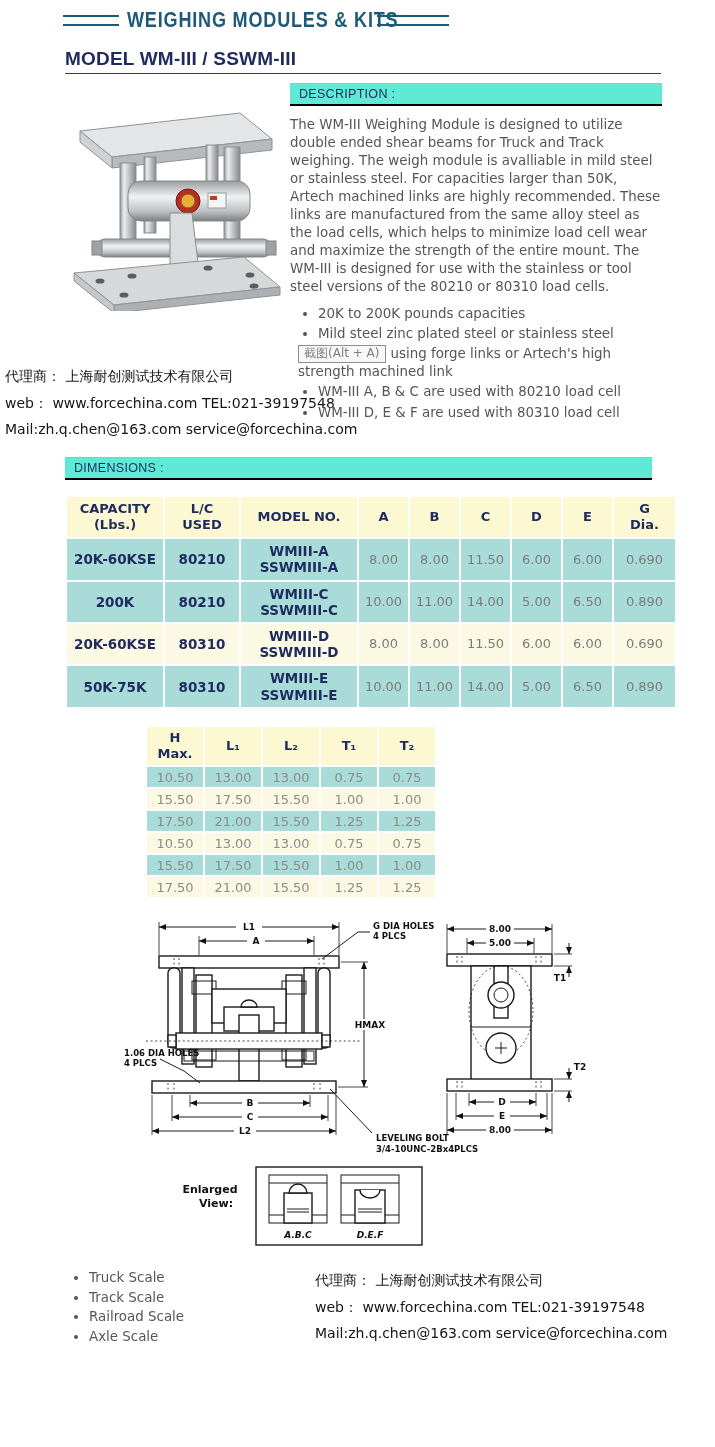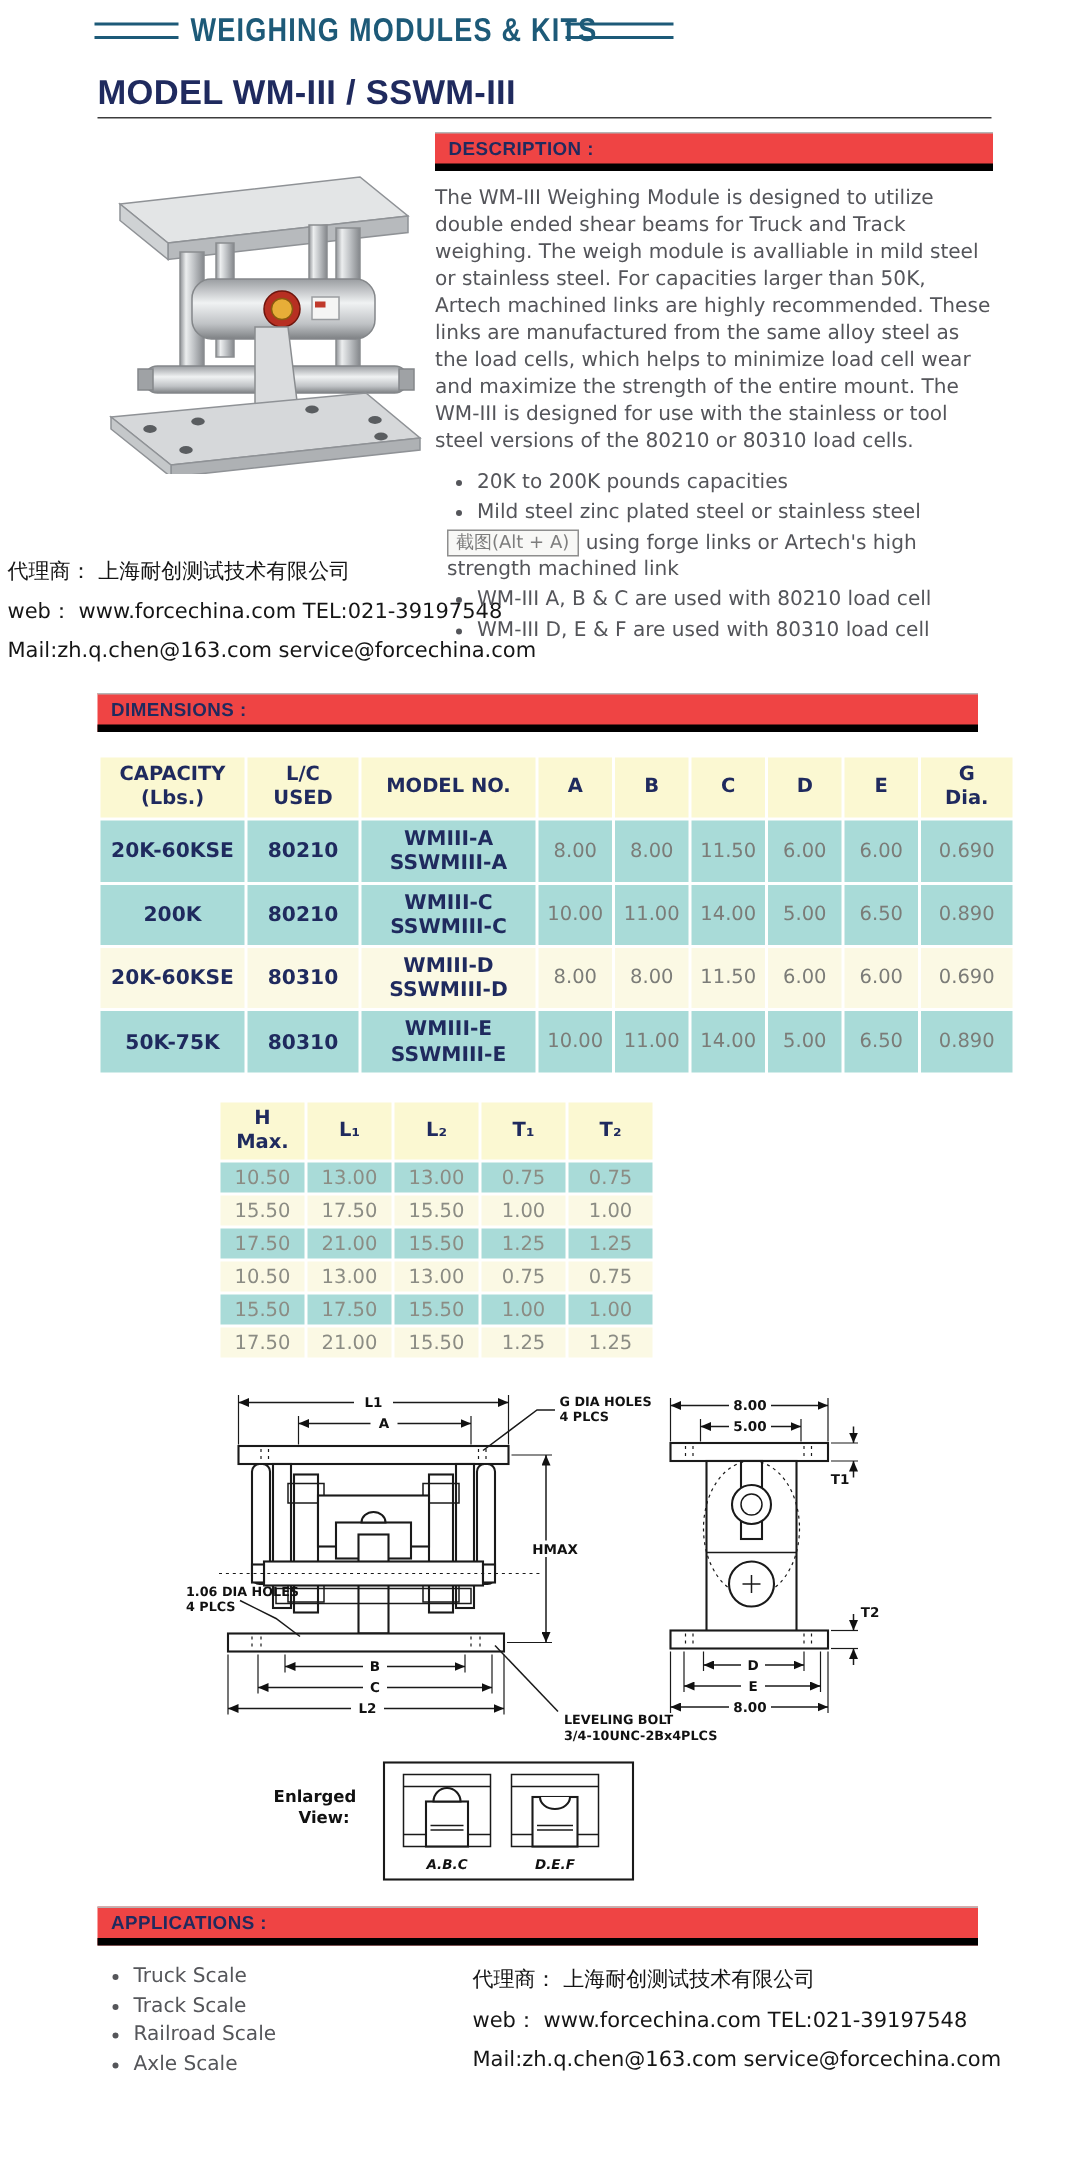--- a/index.html
+++ b/index.html
@@ -10,33 +10,33 @@
   .brand-row{display:flex;align-items:center;margin:5px 0 0 63px;height:30px;}
   .dbl-line{height:7px;border-top:2px solid #1d5a78;border-bottom:2px solid #1d5a78;}
   .dbl-line.left{width:56px;}
   .dbl-line.right{width:72px;}
   .brand-title-box{width:242px;margin:0 8px;overflow:visible;white-space:nowrap;}
   .brand-title{display:inline-block;transform:scaleX(0.82);transform-origin:left center;
         font-family:"Liberation Sans",sans-serif;font-weight:bold;font-size:22px;
         letter-spacing:1px;color:#1d5a78;}
 
   .model-title{margin:13px 0 0 65px;font-family:"Liberation Sans",sans-serif;
-        font-weight:bold;font-size:23px;color:#1f2a5e;letter-spacing:.2px;}
+        font-weight:bold;font-size:19px;color:#1f2a5e;letter-spacing:.2px;}
   .model-underline{margin:3px 0 0 65px;width:596px;border-bottom:1.5px solid #3c3c3c;}
 
   
   .top-section{display:flex;margin-top:9px;}
   .left-col{width:290px;flex:none;}
   .photo-box{margin-left:58px;width:228px;height:228px;}
   .distributor{font-size:14px;color:#151515;line-height:1.9;white-space:nowrap;}
   .distributor.top{margin:52px 0 0 5px;width:350px;}
 
   .right-col{width:372px;flex:none;}
-  .section-bar{background:#ef4444;border-top:1px solid #b5b5b5;border-bottom:5px solid #000000;
-        padding:3px 0 3px 9px;color:#1f2a5e;font-weight:bold;font-size:12.5px;
+  .section-bar{background:#5eead4;border-top:1px solid #b5b5b5;border-bottom:2px solid #000000;
+        padding:3px 0 3px 9px;color:#1f2a5e;font-weight:normal;font-size:12.5px;
         font-family:"Liberation Sans",sans-serif;letter-spacing:.3px;}
   .desc-text{margin-top:10px;font-size:13.4px;line-height:1.34;color:#54555a;}
   ul.bullets{margin:9px 0 0 0;padding-left:28px;font-size:13.4px;line-height:1.28;color:#54555a;}
   ul.bullets li{margin-bottom:3px;}
   li.tooltip-li{list-style:none;margin-left:-20px;position:relative;}
   .cap-tooltip{display:inline-block;border:1px solid #8e8e8e;background:rgba(248,248,245,.95);
         color:#7d7d7d;font-size:12px;padding:0 5px 1px 5px;margin-right:5px;vertical-align:1px;}
 
   
   table{border-collapse:separate;border-spacing:2px;}
@@ -458,21 +458,20 @@
         <line class="thin" x1="217" y1="306" x2="275" y2="306"></line>
         <rect class="out" x="231" y="281" width="30" height="33"></rect>
         <path class="out" d="M236,281 a10,8 0 0 0 20,0"></path>
         <line class="thin" x1="234" y1="300" x2="258" y2="300"></line>
         <line class="thin" x1="234" y1="303" x2="258" y2="303"></line>
         <text class="sublbl" x="246" y="329">D.E.F</text>
       </g>
     </svg>
   </div>
 
-  <div class="section-bar full">APPLICATIONS :</div>
 
   <div class="bottom-section">
     <div class="app-list">
       <ul>
         <li>Truck Scale</li>
         <li>Track Scale</li>
         <li>Railroad Scale</li>
         <li>Axle Scale</li>
       </ul>
     </div>

